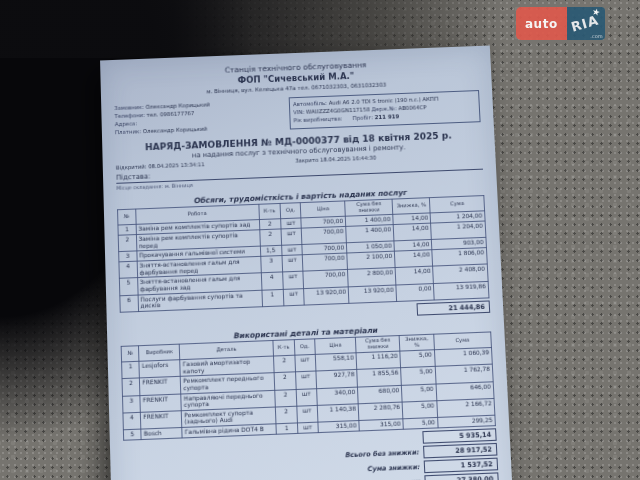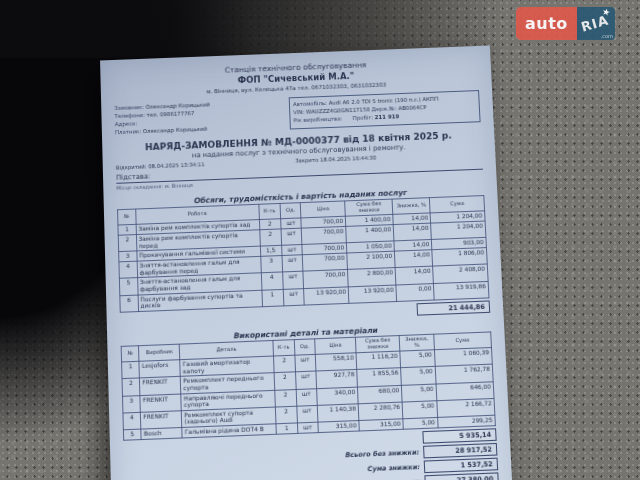--- a/index.html
+++ b/index.html
@@ -15,21 +15,21 @@
   .stage{position:absolute;inset:0;width:640px;height:480px;overflow:hidden;}
 
   
   .bg-dark-left{position:absolute;left:0;top:0;width:250px;height:480px;
     background:radial-gradient(130% 88% at 0% 22%, #07070a 50%, rgba(7,7,10,0) 80%);}
   .bg-dark-top{position:absolute;left:0;top:0;width:540px;height:58px;
     background:linear-gradient(to right, rgba(12,12,15,.96) 32%, rgba(44,43,41,.62) 70%, rgba(44,43,41,0) 94%);}
 
   
   .logo{position:absolute;left:516px;top:7px;height:33px;display:flex;opacity:.93;z-index:9;}
-  .logo-auto{background:#dd5a4d;color:#fff;font-weight:bold;font-size:16px;
+  .logo-auto{background:#dd5a4d;color:#fff;font-weight:bold;font-size:12px;
     padding:0 9px;border-radius:5px 0 0 5px;display:flex;align-items:center;letter-spacing:.5px;}
   .logo-ria{background:#2c5a74;width:38px;position:relative;border-radius:0 4px 4px 0;overflow:hidden;}
   .logo-ria .ria{position:absolute;left:4px;top:9px;color:#eef0f3;font-weight:bold;
     font-size:13px;transform:rotate(-16deg);letter-spacing:1px;}
   .logo-ria .star{position:absolute;right:5px;top:0;color:#fff;font-size:9px;transform:rotate(14deg);}
   .logo-ria .com{position:absolute;right:2px;bottom:1px;color:rgba(255,255,255,.72);font-size:5px;}
 
   
   .paper{position:absolute;left:100px;top:53px;width:390px;height:510px;box-sizing:border-box;
     padding:10px 13px 6px 13px;color:#2c3550;

